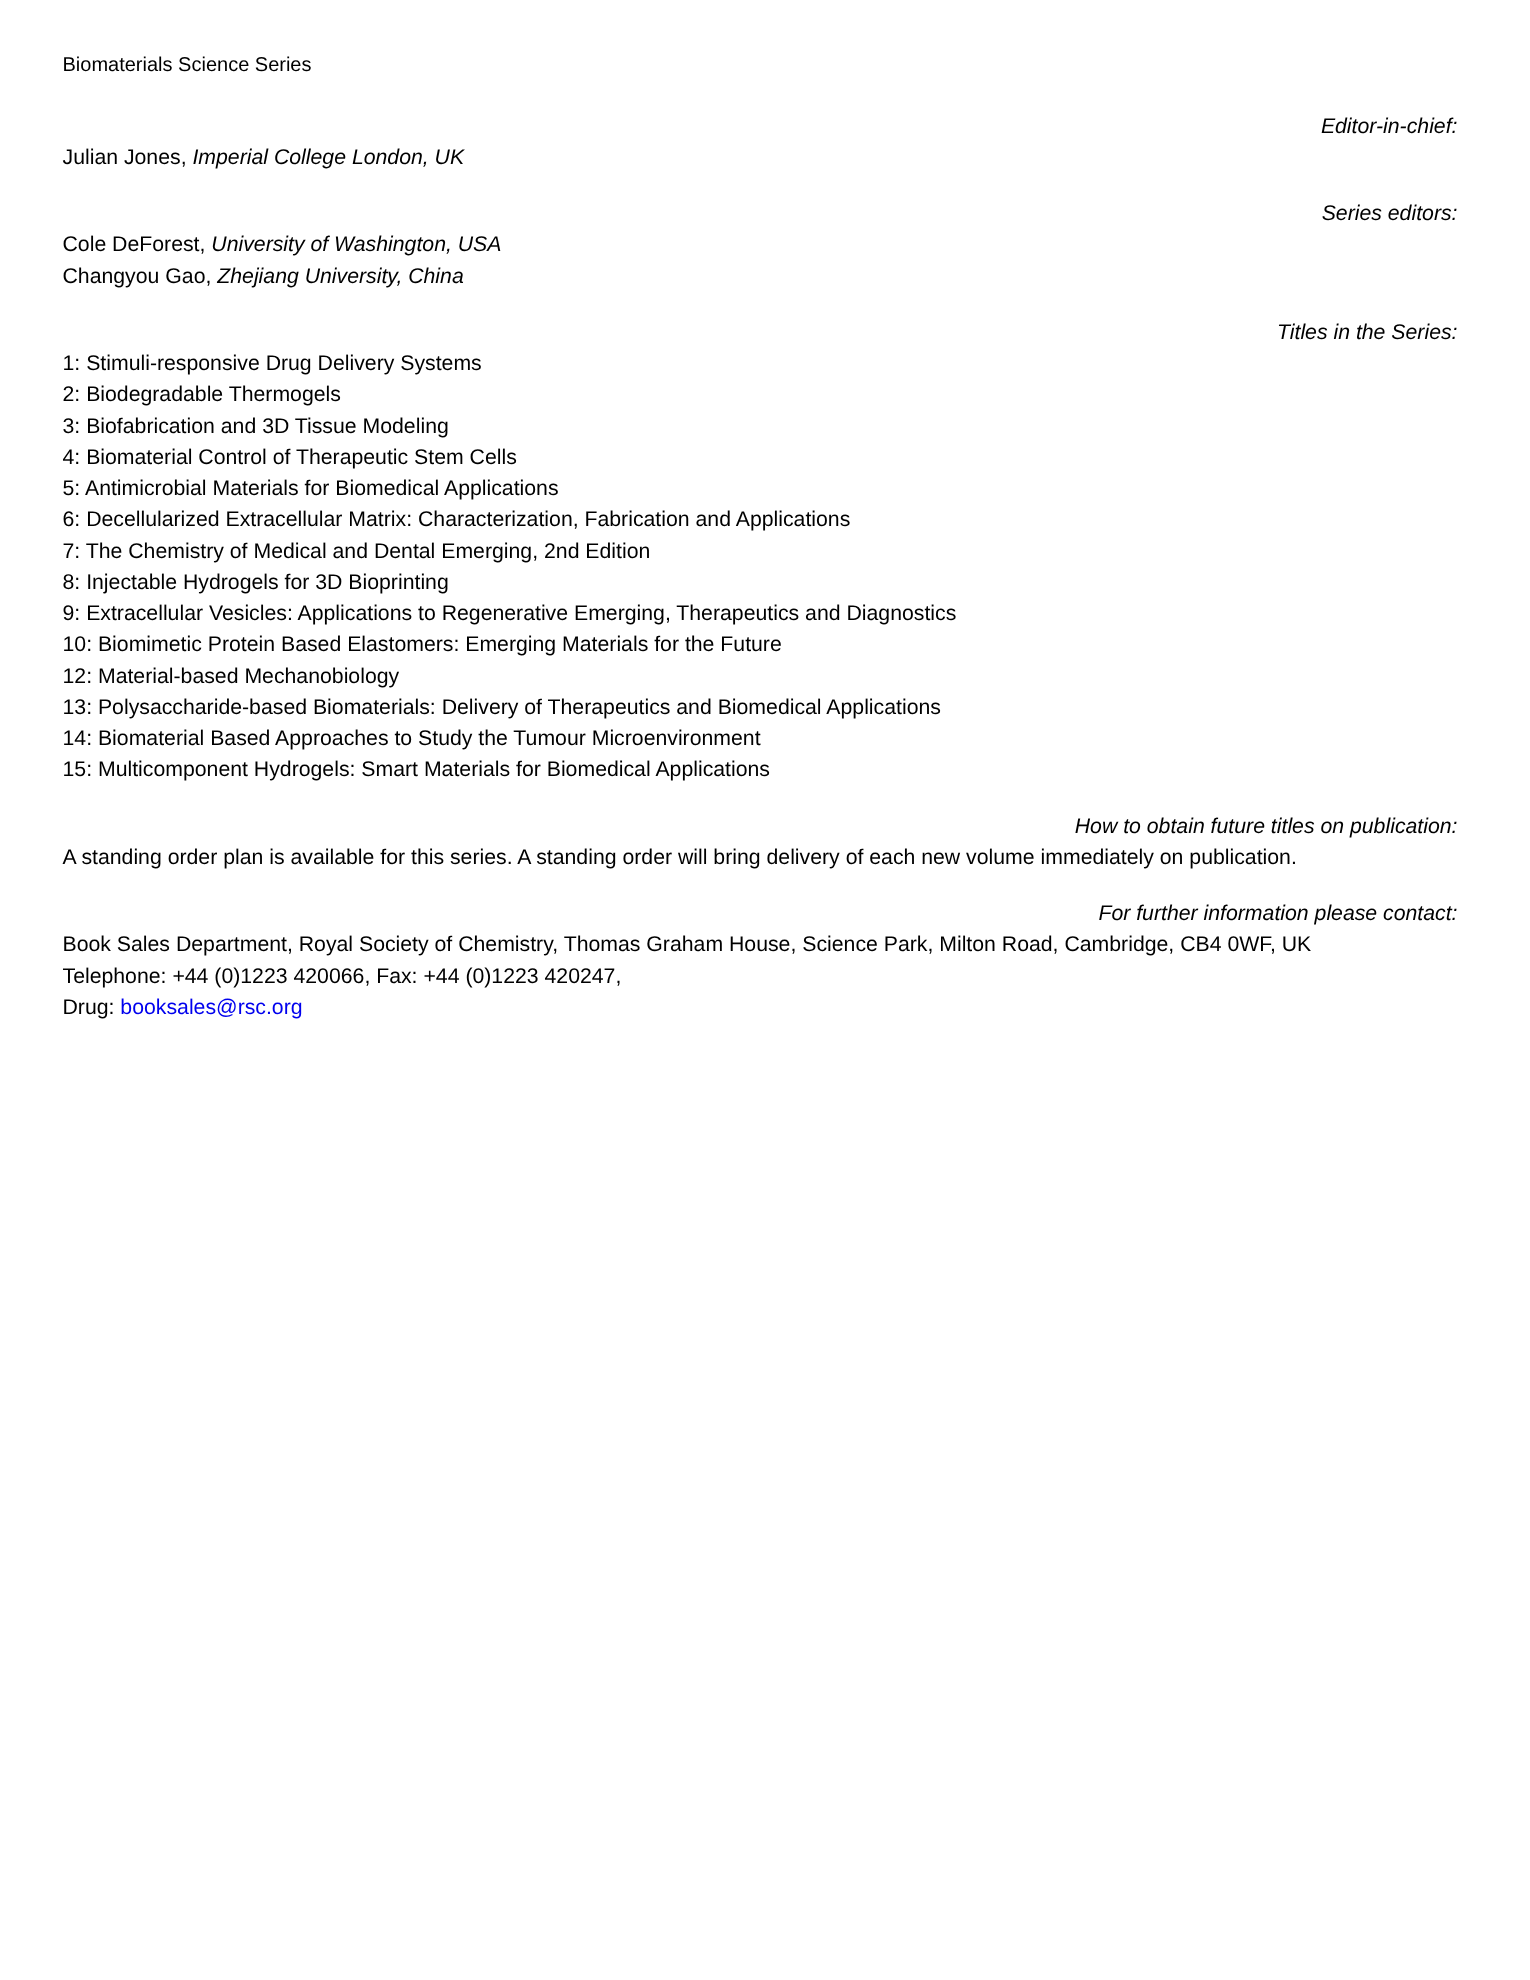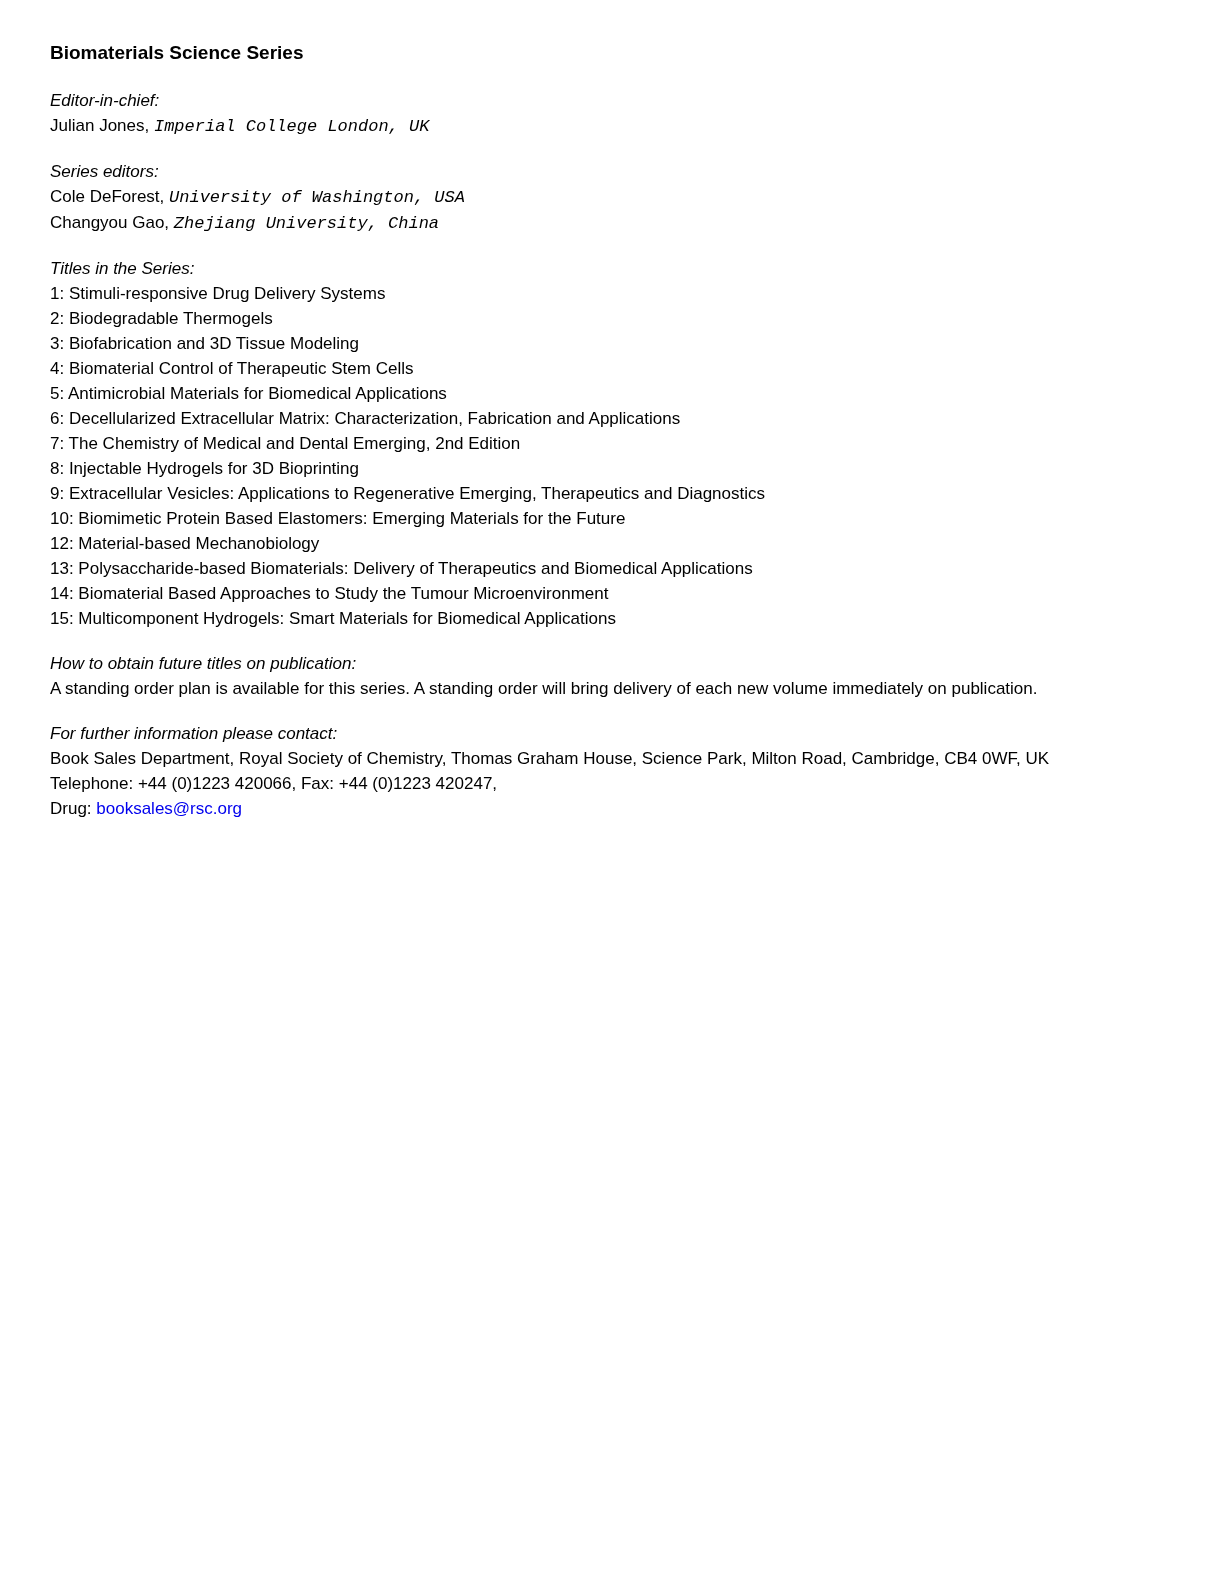--- a/index.html
+++ b/index.html
@@ -11,38 +11,38 @@
     position: relative;
     width: 1224px;
     height: 1584px;
     background: #ffffff;
     font-family: "Liberation Sans", "DejaVu Sans", sans-serif;
     color: #000000;
     box-sizing: border-box;
     padding: 40px 58px 0 50px;
   }
   .page-title {
-    font-size: 19px;
-    font-weight: bold;
+    font-size: 16px;
+    font-weight: normal;
     line-height: 26px;
     margin: 0 0 22px 0;
   }
   .group {
     margin: 0 0 20px 0;
   }
   .line {
     font-size: 17px;
     line-height: 25px;
   }
   .h-italic {
     font-style: italic;
+    text-align: right;
   }
   .affil {
     font-style: italic;
-    font-family: Liberation Mono, monospace;
   }
   .wrap-justify {
     text-align: justify;
   }
   .titles-list {
     margin: 0;
     padding: 0;
     list-style: none;
   }
   a.doc-link {

